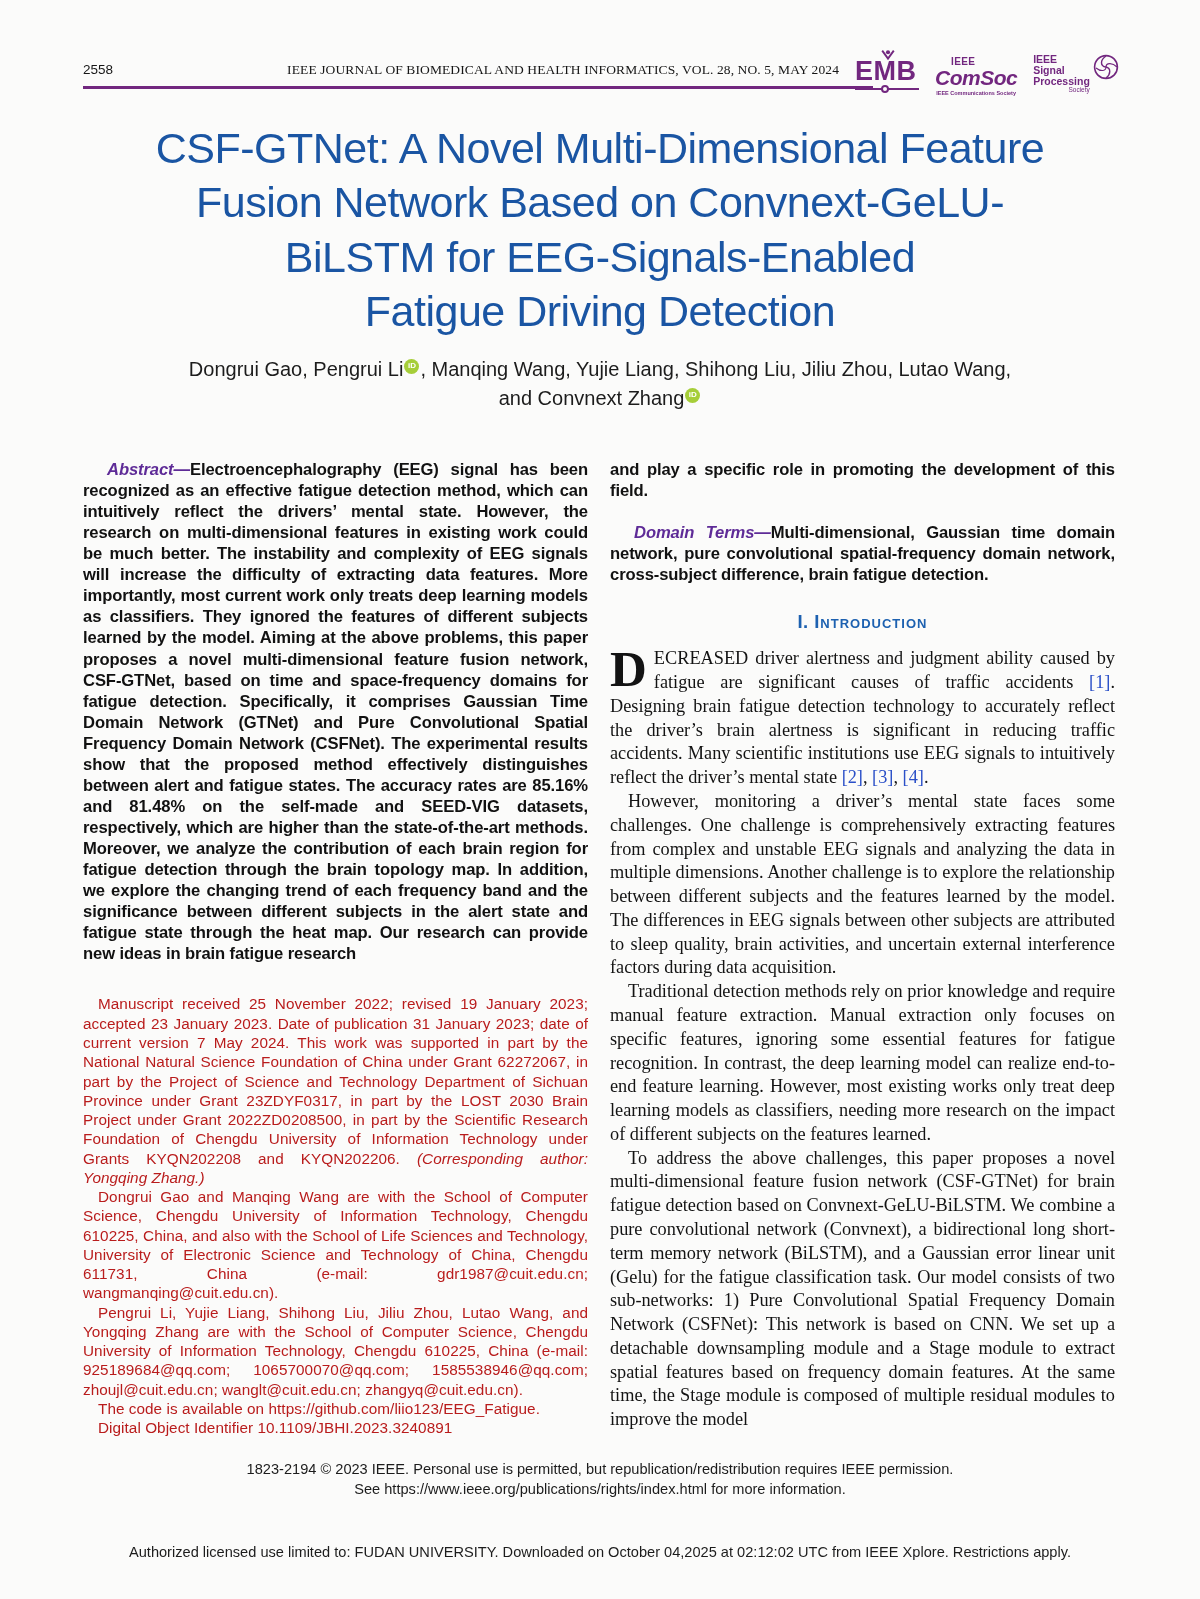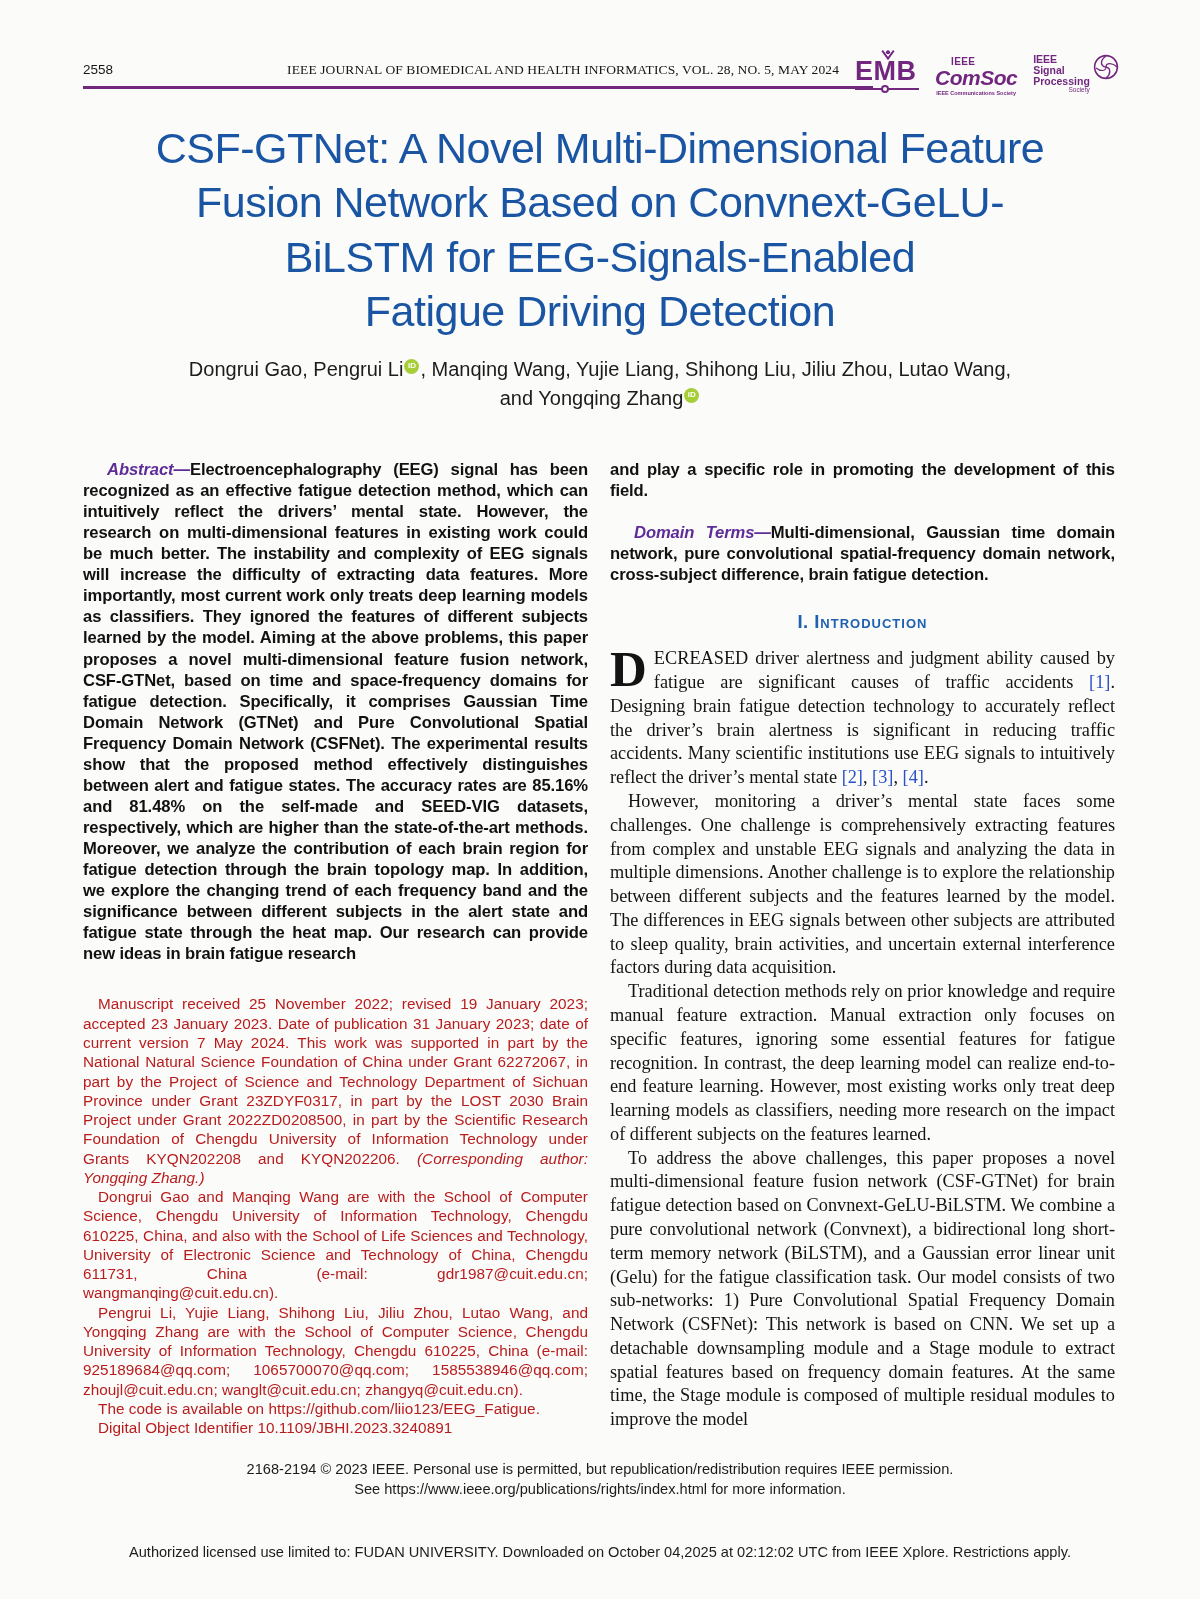--- a/index.html
+++ b/index.html
@@ -100,21 +100,21 @@
 
   <div class="title-block">
     <div class="title-line">CSF-GTNet: A Novel Multi-Dimensional Feature</div>
     <div class="title-line">Fusion Network Based on Convnext-GeLU-</div>
     <div class="title-line">BiLSTM for EEG-Signals-Enabled</div>
     <div class="title-line">Fatigue Driving Detection</div>
   </div>
 
   <div class="authors">
     <span>Dongrui Gao, Pengrui Li</span><span class="orcid">iD</span><span>, Manqing Wang, Yujie Liang, Shihong Liu, Jiliu Zhou, Lutao Wang,</span><br>
-    <span>and Yongqing Zhang</span><span class="orcid">iD</span>
+    <span>and Convnext Zhang</span><span class="orcid">iD</span>
   </div>
 
   <div class="columns">
 
     <div class="col">
       <p class="abstract"><span class="firstline-indent"></span><span class="lead-in">Abstract</span><span class="lead-in">—</span><span>Electroencephalography (EEG) signal has been recognized as an effective fatigue detection method, which can intuitively reflect the drivers’ mental state. However, the research on multi-dimensional features in existing work could be much better. The instability and complexity of EEG signals will increase the difficulty of extracting data features. More importantly, most current work only treats deep learning models as classifiers. They ignored the features of different subjects learned by the model. Aiming at the above problems, this paper proposes a novel multi-dimensional feature fusion network, CSF-GTNet, based on time and space-frequency domains for fatigue detection. Specifically, it comprises Gaussian Time Domain Network (GTNet) and Pure Convolutional Spatial Frequency Domain Network (CSFNet). The experimental results show that the proposed method effectively distinguishes between alert and fatigue states. The accuracy rates are 85.16% and 81.48% on the self-made and SEED-VIG datasets, respectively, which are higher than the state-of-the-art methods. Moreover, we analyze the contribution of each brain region for fatigue detection through the brain topology map. In addition, we explore the changing trend of each frequency band and the significance between different subjects in the alert state and fatigue state through the heat map. Our research can provide new ideas in brain fatigue research</span></p>
 
       <div class="footnote">
         <p><span>Manuscript received 25 November 2022; revised 19 January 2023; accepted 23 January 2023. Date of publication 31 January 2023; date of current version 7 May 2024. This work was supported in part by the National Natural Science Foundation of China under Grant 62272067, in part by the Project of Science and Technology Department of Sichuan Province under Grant 23ZDYF0317, in part by the LOST 2030 Brain Project under Grant 2022ZD0208500, in part by the Scientific Research Foundation of Chengdu University of Information Technology under Grants KYQN202208 and KYQN202206. </span><span class="italic">(Corresponding author: Yongqing Zhang.)</span></p>
         <p>Dongrui Gao and Manqing Wang are with the School of Computer Science, Chengdu University of Information Technology, Chengdu 610225, China, and also with the School of Life Sciences and Technology, University of Electronic Science and Technology of China, Chengdu 611731, China (e-mail: gdr1987@cuit.edu.cn; wangmanqing@cuit.edu.cn).</p>
@@ -133,18 +133,18 @@
 
       <p class="intro intro-first"><span class="dropcap">D</span><span>ECREASED driver alertness and judgment ability caused by fatigue are significant causes of traffic accidents </span><span class="cite">[1]</span><span>. Designing brain fatigue detection technology to accurately reflect the driver’s brain alertness is significant in reducing traffic accidents. Many scientific institutions use EEG signals to intuitively reflect the driver’s mental state </span><span class="cite">[2]</span><span>, </span><span class="cite">[3]</span><span>, </span><span class="cite">[4]</span><span>.</span></p>
 
       <p class="intro">However, monitoring a driver’s mental state faces some challenges. One challenge is comprehensively extracting features from complex and unstable EEG signals and analyzing the data in multiple dimensions. Another challenge is to explore the relationship between different subjects and the features learned by the model. The differences in EEG signals between other subjects are attributed to sleep quality, brain activities, and uncertain external interference factors during data acquisition.</p>
       <p class="intro">Traditional detection methods rely on prior knowledge and require manual feature extraction. Manual extraction only focuses on specific features, ignoring some essential features for fatigue recognition. In contrast, the deep learning model can realize end-to-end feature learning. However, most existing works only treat deep learning models as classifiers, needing more research on the impact of different subjects on the features learned.</p>
       <p class="intro">To address the above challenges, this paper proposes a novel multi-dimensional feature fusion network (CSF-GTNet) for brain fatigue detection based on Convnext-GeLU-BiLSTM. We combine a pure convolutional network (Convnext), a bidirectional long short-term memory network (BiLSTM), and a Gaussian error linear unit (Gelu) for the fatigue classification task. Our model consists of two sub-networks: 1) Pure Convolutional Spatial Frequency Domain Network (CSFNet): This network is based on CNN. We set up a detachable downsampling module and a Stage module to extract spatial features based on frequency domain features. At the same time, the Stage module is composed of multiple residual modules to improve the model</p>
     </div>
   </div>
 
   <div class="copyright">
-    <div>2168-2194 © 2023 IEEE. Personal use is permitted, but republication/redistribution requires IEEE permission.</div>
+    <div>1823-2194 © 2023 IEEE. Personal use is permitted, but republication/redistribution requires IEEE permission.</div>
     <div>See https://www.ieee.org/publications/rights/index.html for more information.</div>
   </div>
   <div class="license">Authorized licensed use limited to: FUDAN UNIVERSITY. Downloaded on October 04,2025 at 02:12:02 UTC from IEEE Xplore.  Restrictions apply.</div>
 
 </div>
 
 </body></html>

